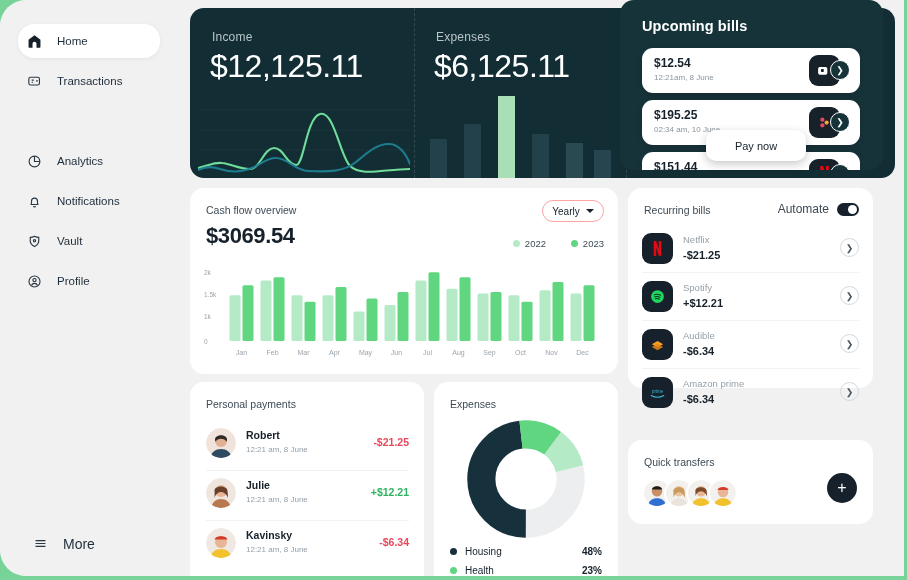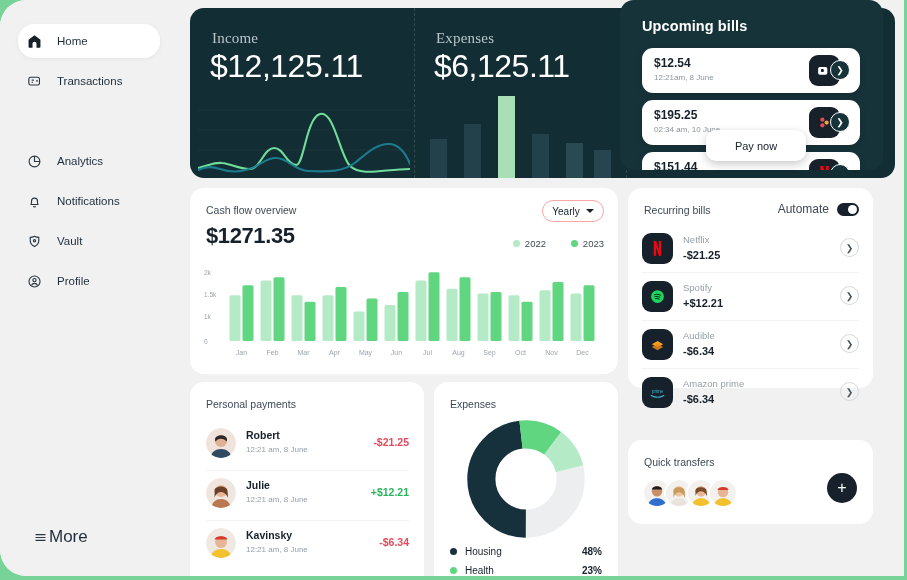--- a/index.html
+++ b/index.html
@@ -34,40 +34,40 @@
     border-radius: 16px;
     color: #1f2d3a;
     font-size: 11.5px;
     cursor: pointer;
   }
   .nav-item.active { background: #ffffff; box-shadow: 0 1px 4px rgba(0,0,0,.06); }
   .nav-ico { width: 17px; height: 17px; display: block; flex: 0 0 17px; }
   .nav-ico svg { width: 17px; height: 17px; display: block; }
   #more-item {
     position: absolute; left: 18px; bottom: 24px; width: 142px; height: 30px;
-    display: flex; align-items: center; padding-left: 14px;
-    font-size: 17px; color: #1f2d3a; cursor: pointer;
+    display: flex; align-items: flex-end; gap: 14px; padding-left: 14px;
+    font-size: 14px; color: #1f2d3a; cursor: pointer;
   }
 
   
   #main { position: absolute; left: 178px; top: 0; right: 0; bottom: 0; }
 
   .card { background: #fff; border-radius: 14px; position: absolute; }
 
   
   #hero {
     position: absolute; left: 12px; top: 8px; width: 705px; height: 170px;
     background: #122d33; border-radius: 14px; overflow: hidden;
   }
   #hero .divider {
     position: absolute; top: 0; bottom: 0; width: 1px;
     border-left: 1px dashed rgba(255,255,255,.14);
   }
   .kpi-label {
-    position: absolute; font-size: 15px; color: #b9c6c9; letter-spacing: .2px; font-family: Liberation Serif, serif;
+    position: absolute; font-size: 12px; color: #b9c6c9; letter-spacing: .2px;
   }
   .kpi-value {
     position: absolute; font-size: 32px; color: #ffffff; letter-spacing: -.5px;
   }
   #spark-income { position: absolute; left: 8px; top: 88px; width: 212px; height: 82px; }
   #spark-expense { position: absolute; left: 232px; top: 88px; width: 200px; height: 82px; }
 
   
   #bills {
     position: absolute; left: 442px; top: 0; width: 263px; height: 170px;
@@ -298,21 +298,21 @@
               </svg>
         </span>
         <span class="bill-chev">❯</span>
       </div>
     </div>
 
     <div id="paynow">Pay now</div>
 
     <div id="cashflow" class="card">
       <div class="card-title">Cash flow overview</div>
-      <div id="cf-value">$1271.35</div>
+      <div id="cf-value">$3069.54</div>
       <div id="period-btn">
         <span>Yearly</span>
         <span>
               <svg width="8" height="6" viewBox="0 0 10 7">
                 <path d="M0 1l5 5 5-5z" fill="#16212b"></path>
               </svg>
             </span>
       </div>
       <div class="legend" style="right:72px; top:50px">
         <span class="dot" style="background:#b4ebc6"></span>

